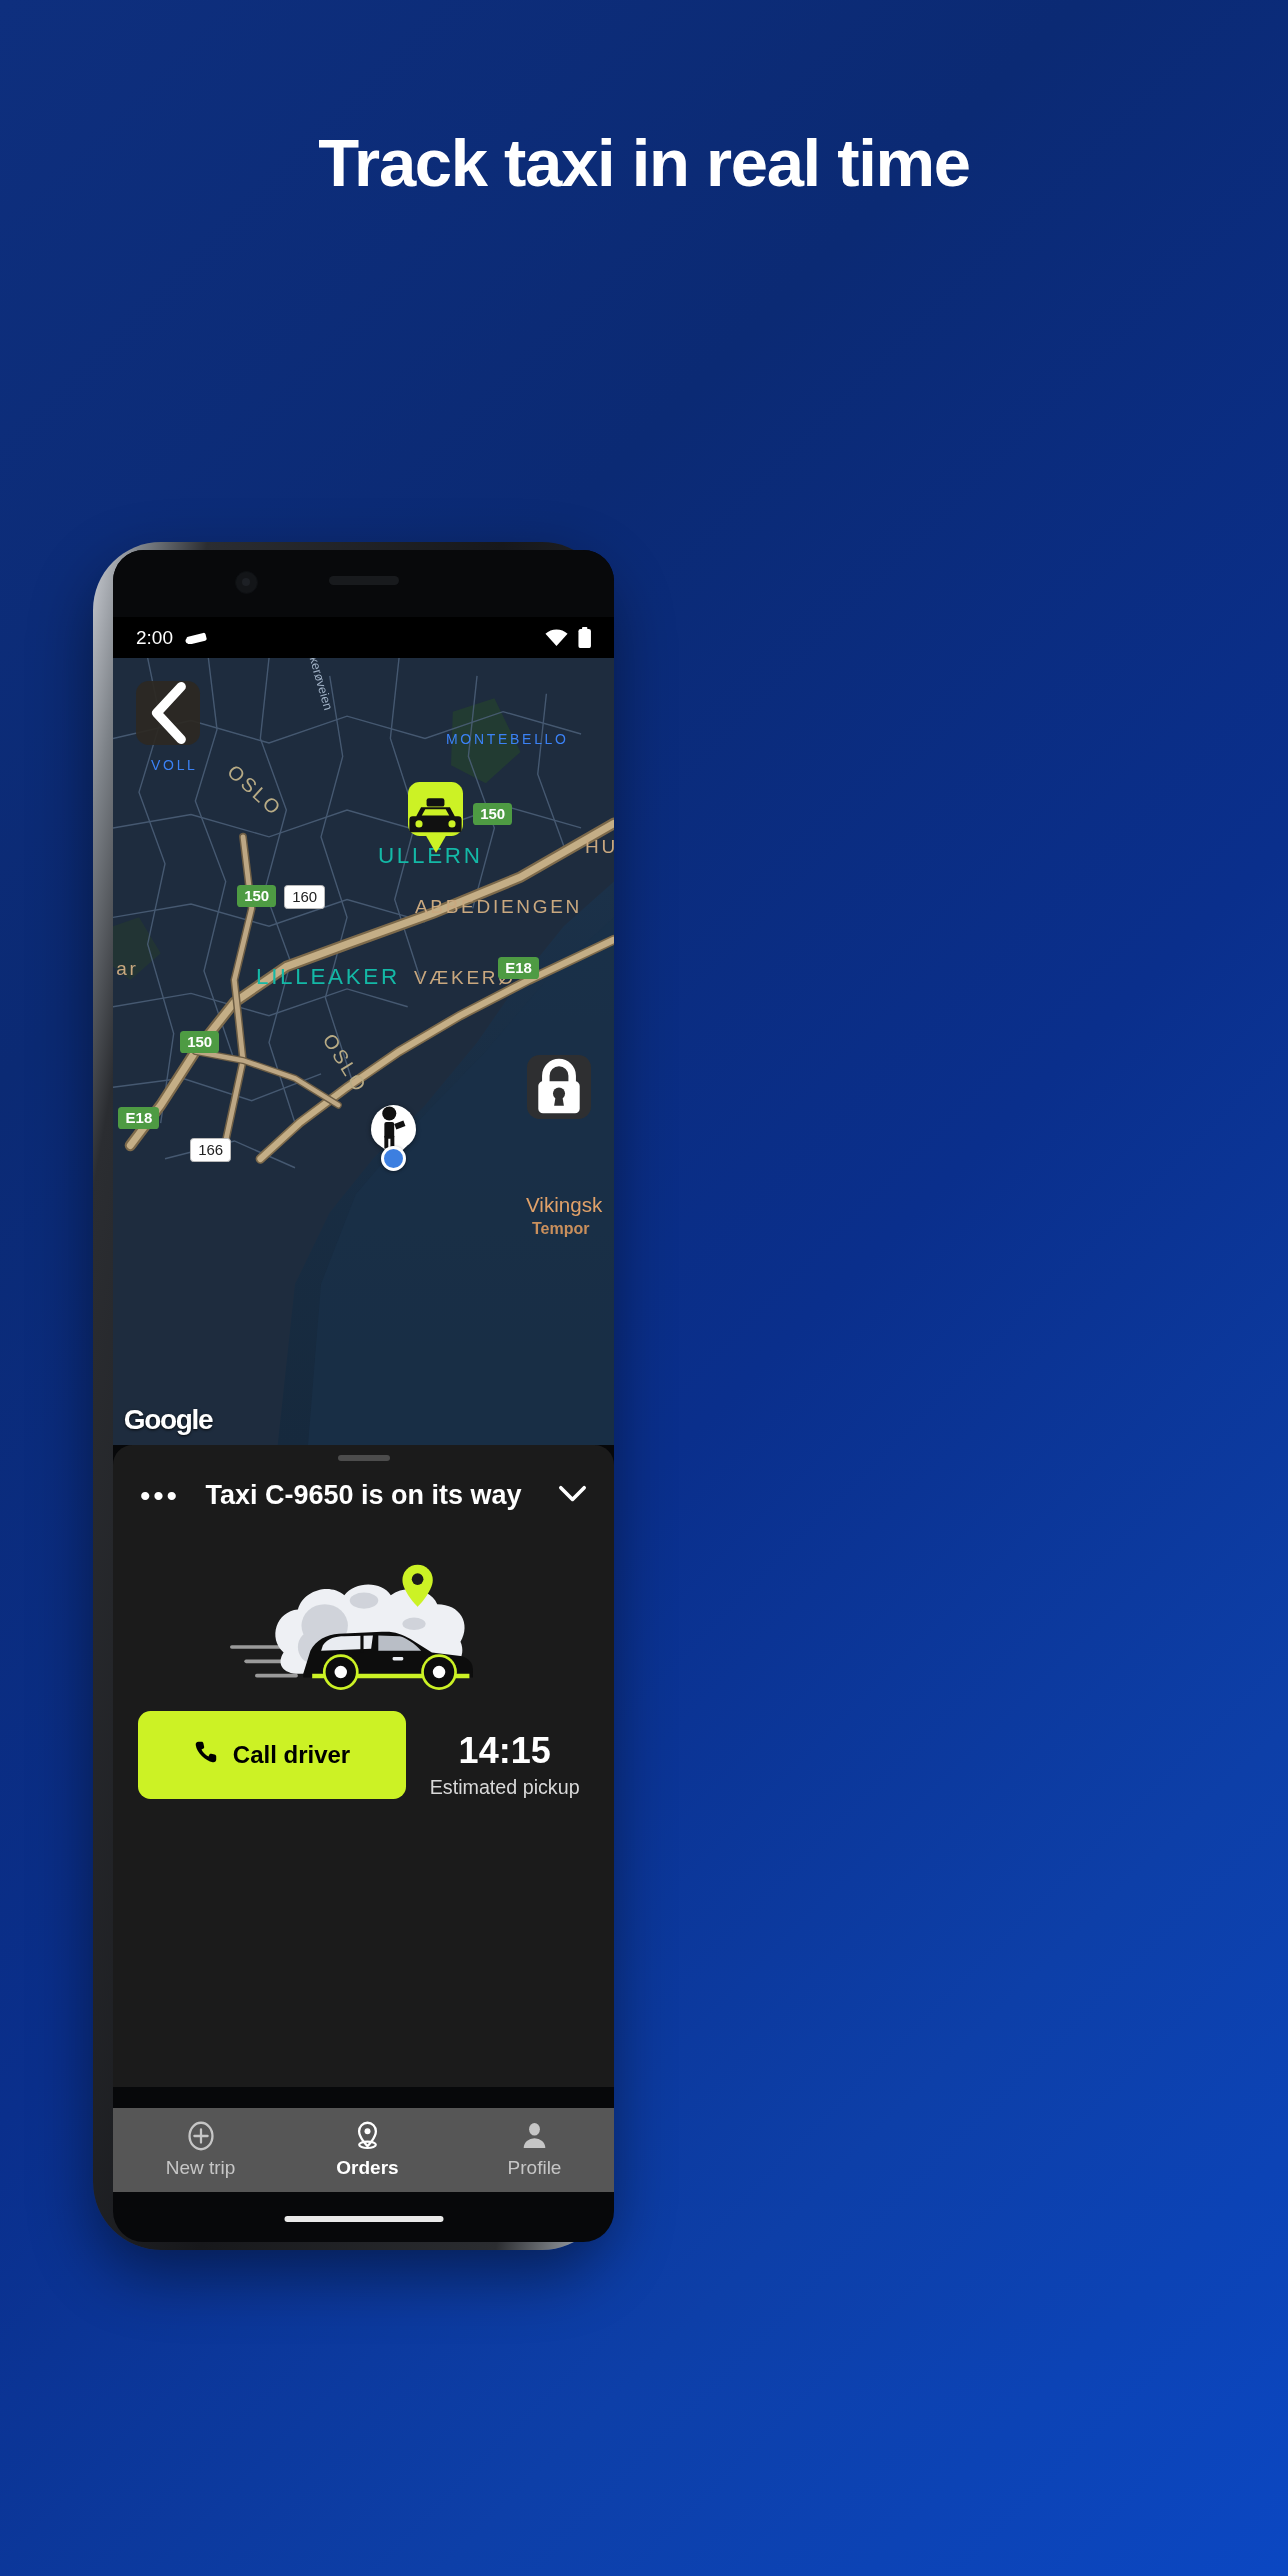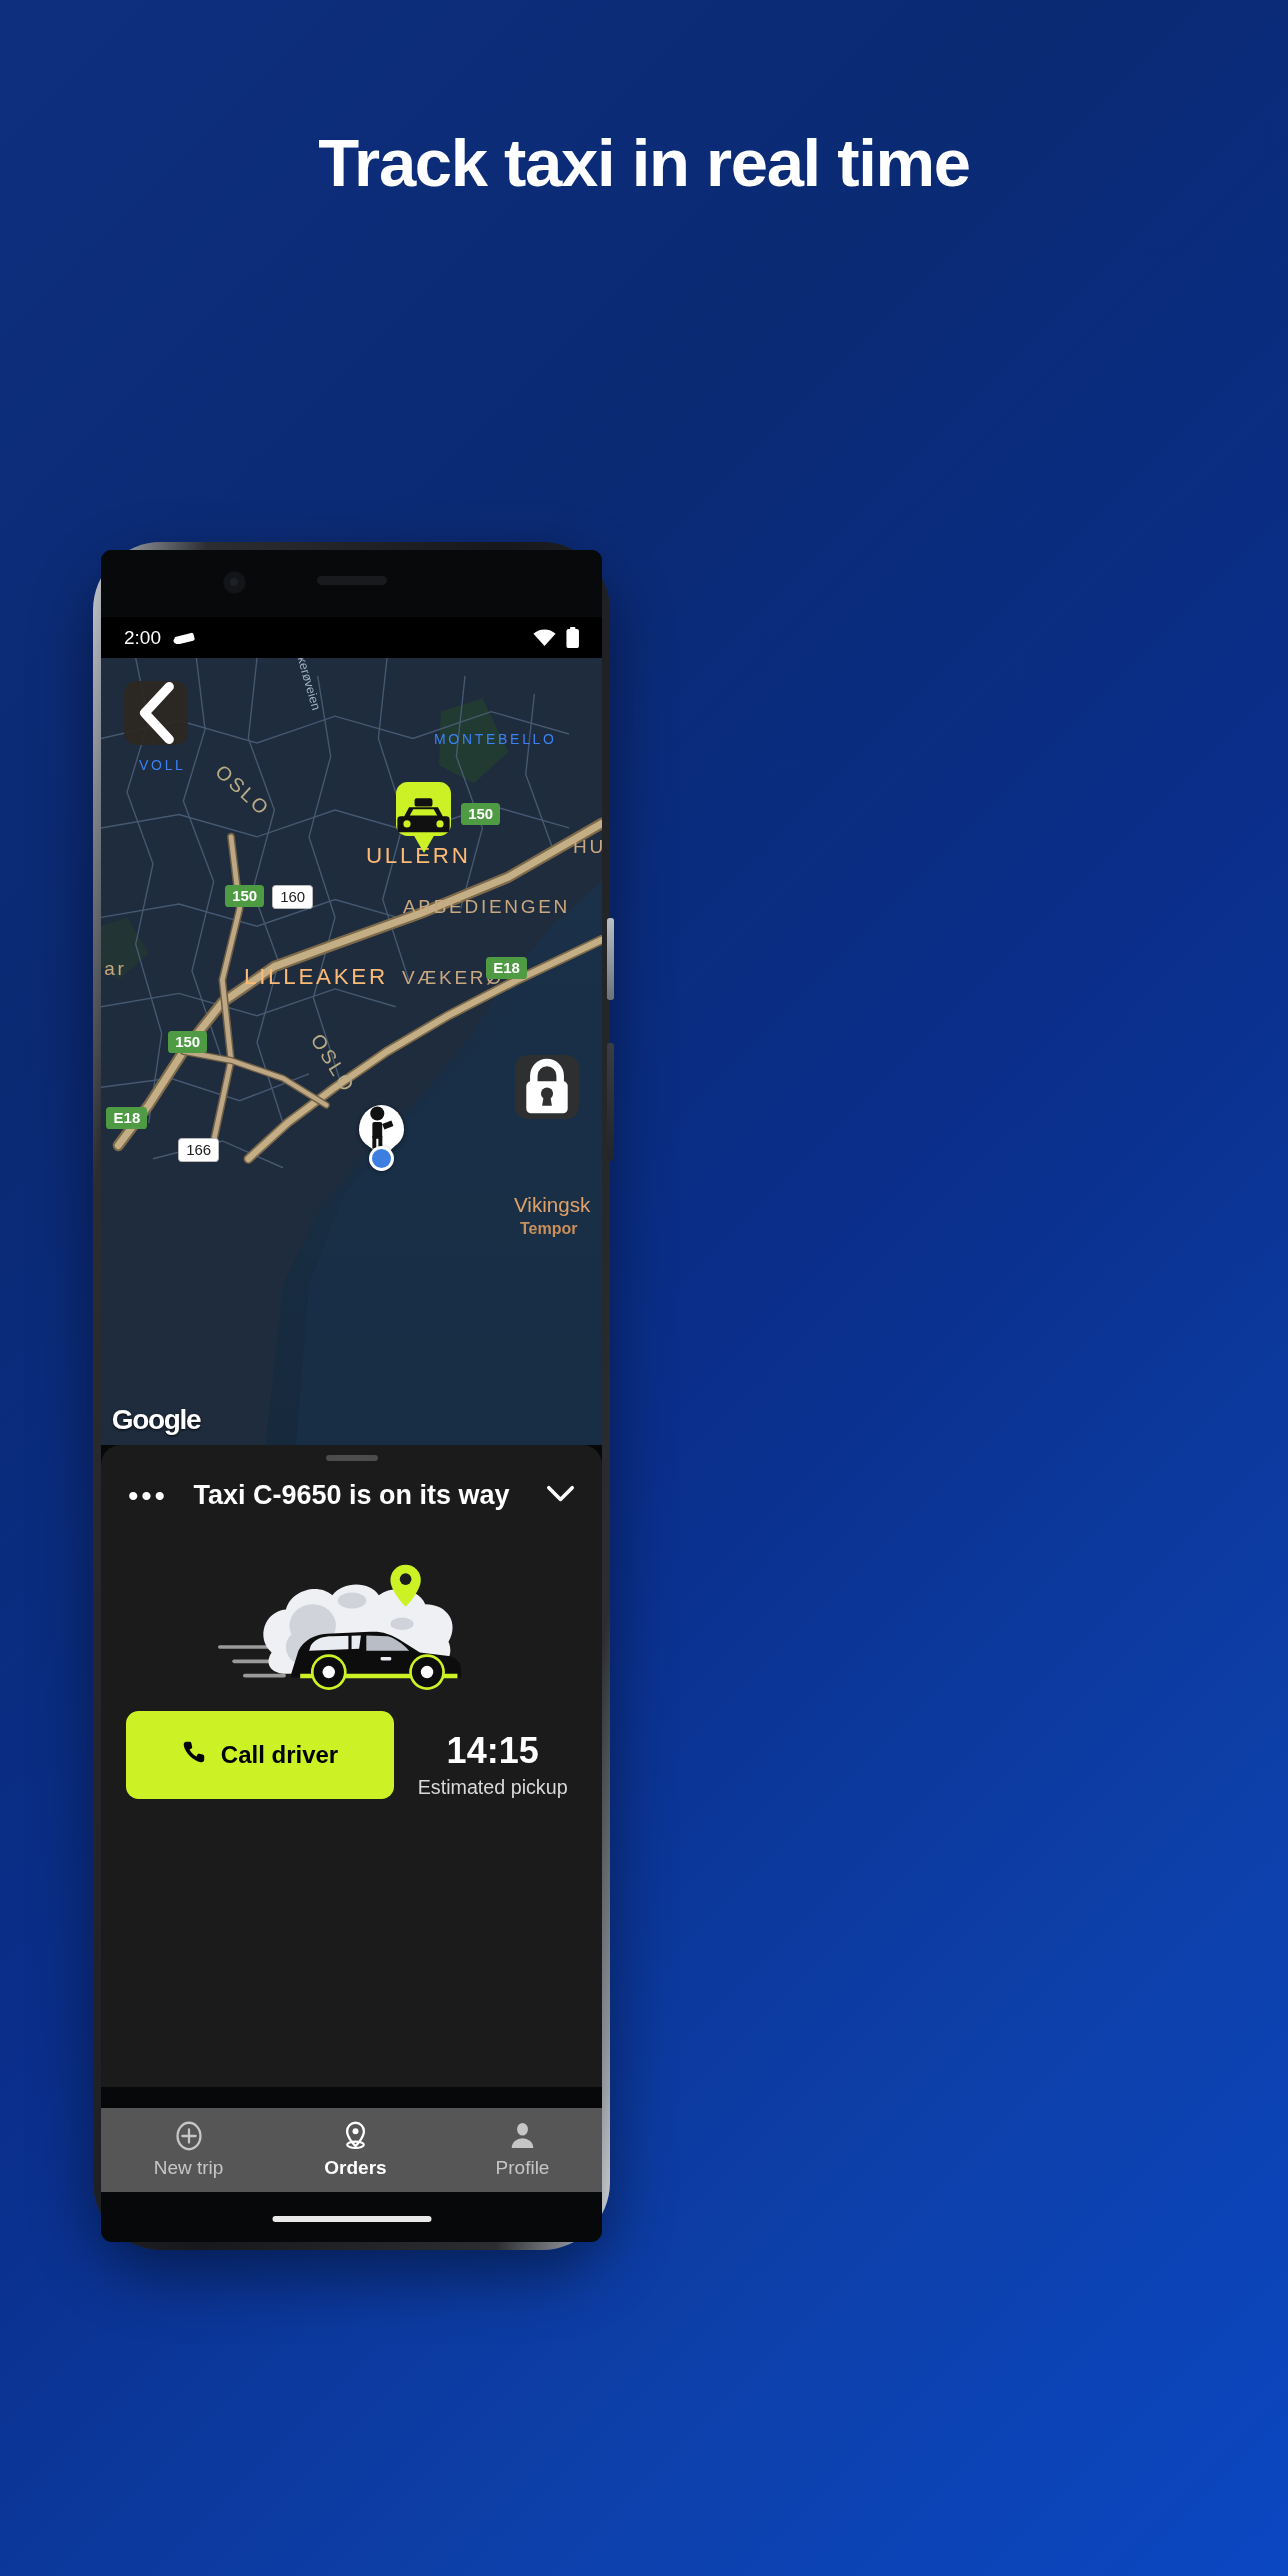--- a/index.html
+++ b/index.html
@@ -20,22 +20,22 @@
   
   .phone{
     position:absolute; left:93px; top:542px;
     width:517px; height:1708px;
     border-radius:68px;
     background:linear-gradient(100deg,#c9ccd2 0%,#7d8288 6%,#2b2d31 14%,#17181b 50%,#2b2d31 86%,#8a8f95 95%,#d2d5da 100%);
     padding:8px;
     box-shadow:0 25px 63px rgba(0,0,0,.45);
   }
   .phone-inner{
-    width:100%; height:100%; border-radius:11px;
-    background:#07080a; overflow:hidden; position:relative;
+    width:100%; height:100%; border-radius:31px;
+    background:#07080a; overflow:hidden; position:relative;margin-left:12px;
   }
   
   .btn-side{ position:absolute; right:-3.6px; background:linear-gradient(180deg,#b9bec4,#6d7278); border-radius:2.7px; }
   .btn-vol{ top:376px; width:6.3px; height:82px; }
   .btn-pow{ top:501px; width:6.3px; height:118px; background:linear-gradient(180deg,#3a3d42,#222428); }
 
   
   .top-bezel{ position:absolute; top:0; left:0; width:100%; height:67px; background:#08090b; }
   .speaker{ position:absolute; top:26px; left:50%; transform:translateX(-50%); width:70px; height:9px; border-radius:4.5px; background:#181a1d; }
   .camera{ position:absolute; top:20.6px; left:122px; width:23px; height:23px; border-radius:50%; background:#131518; border:1.8px solid #0e1013; }
@@ -54,21 +54,21 @@
 
   
   .map{
     position:absolute; top:108px; left:0; width:100%; height:787px;
     background:#1e2c3e; overflow:hidden;
   }
   .map svg{ position:absolute; inset:0; width:100%; height:100%; }
 
   .map-label{ position:absolute; white-space:nowrap; pointer-events:none; }
   .lbl-area{ color:#3b82f6; font-size:14px; letter-spacing:2.7px; }
-  .lbl-area-lg{ color:#fdba74; font-size:22.4px; letter-spacing:2.7px; }
+  .lbl-area-lg{ color:#14b8a6; font-size:22.4px; letter-spacing:2.7px; }
   .lbl-area-md{ color:#c9a87f; font-size:19px; letter-spacing:2.7px; }
   .lbl-street{ color:#9fb0c4; font-size:12.5px; }
   .lbl-poi{ color:#e0a169; font-size:20.6px; }
   .lbl-poi-sub{ color:#c98f5c; font-size:16px; }
   .lbl-water{ color:#b8ab85; font-size:19.7px; letter-spacing:2.7px; }
 
   .shield{
     position:absolute; font-size:15px; font-weight:bold; color:#fff;
     background:#4e9b43; border-radius:3.6px; padding:1.8px 7.2px; line-height:1.25;
   }

